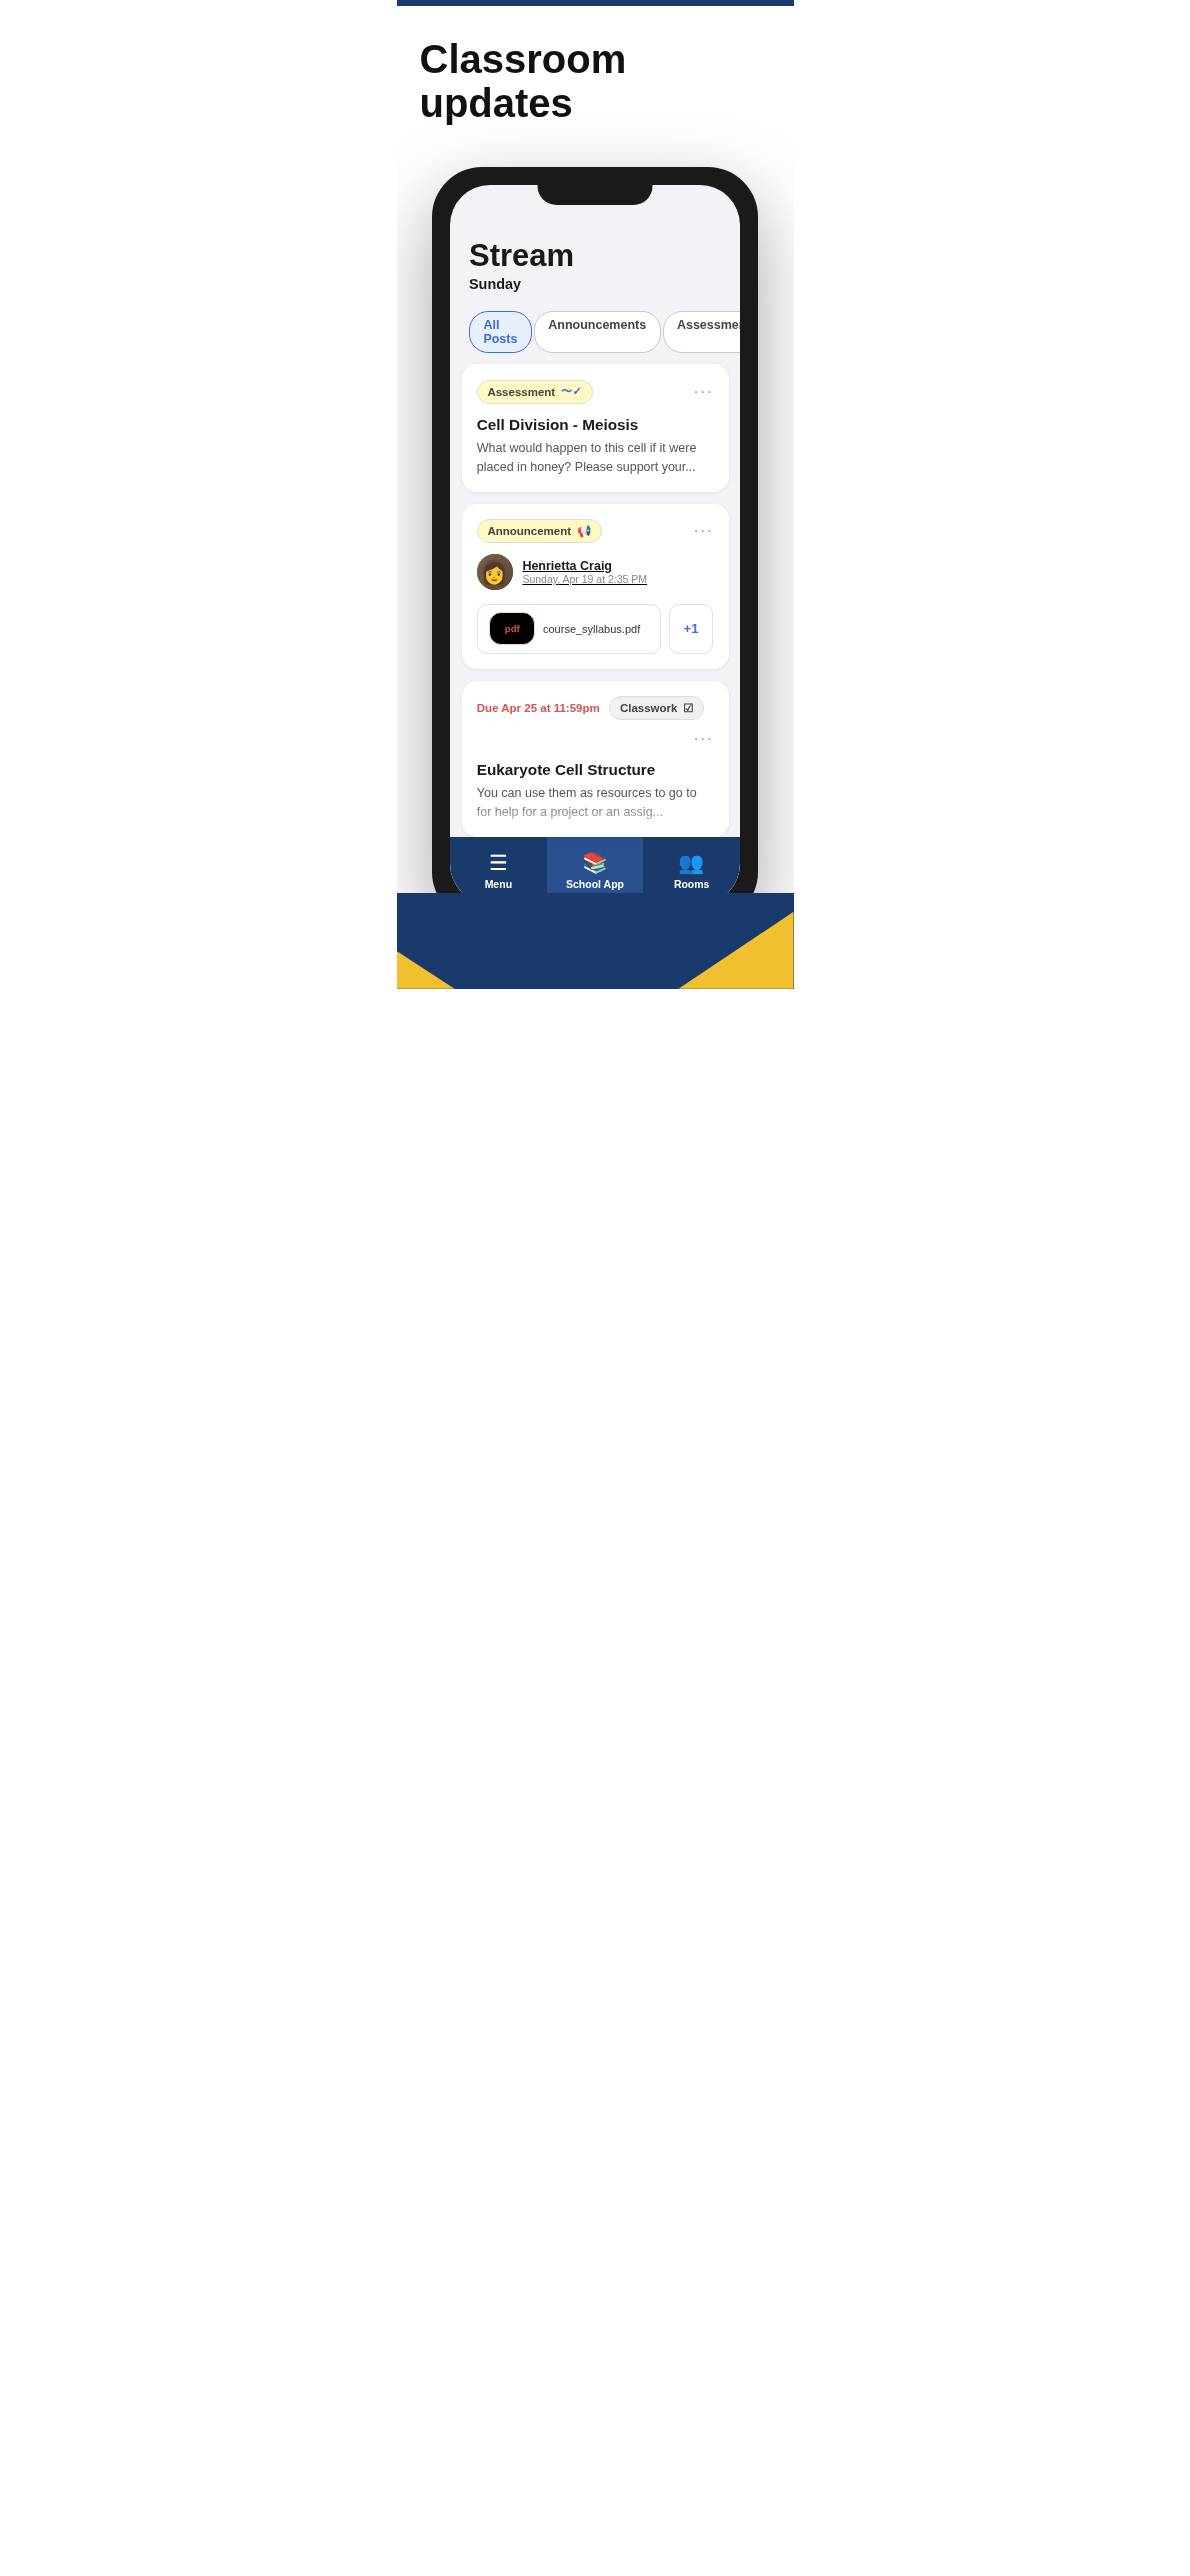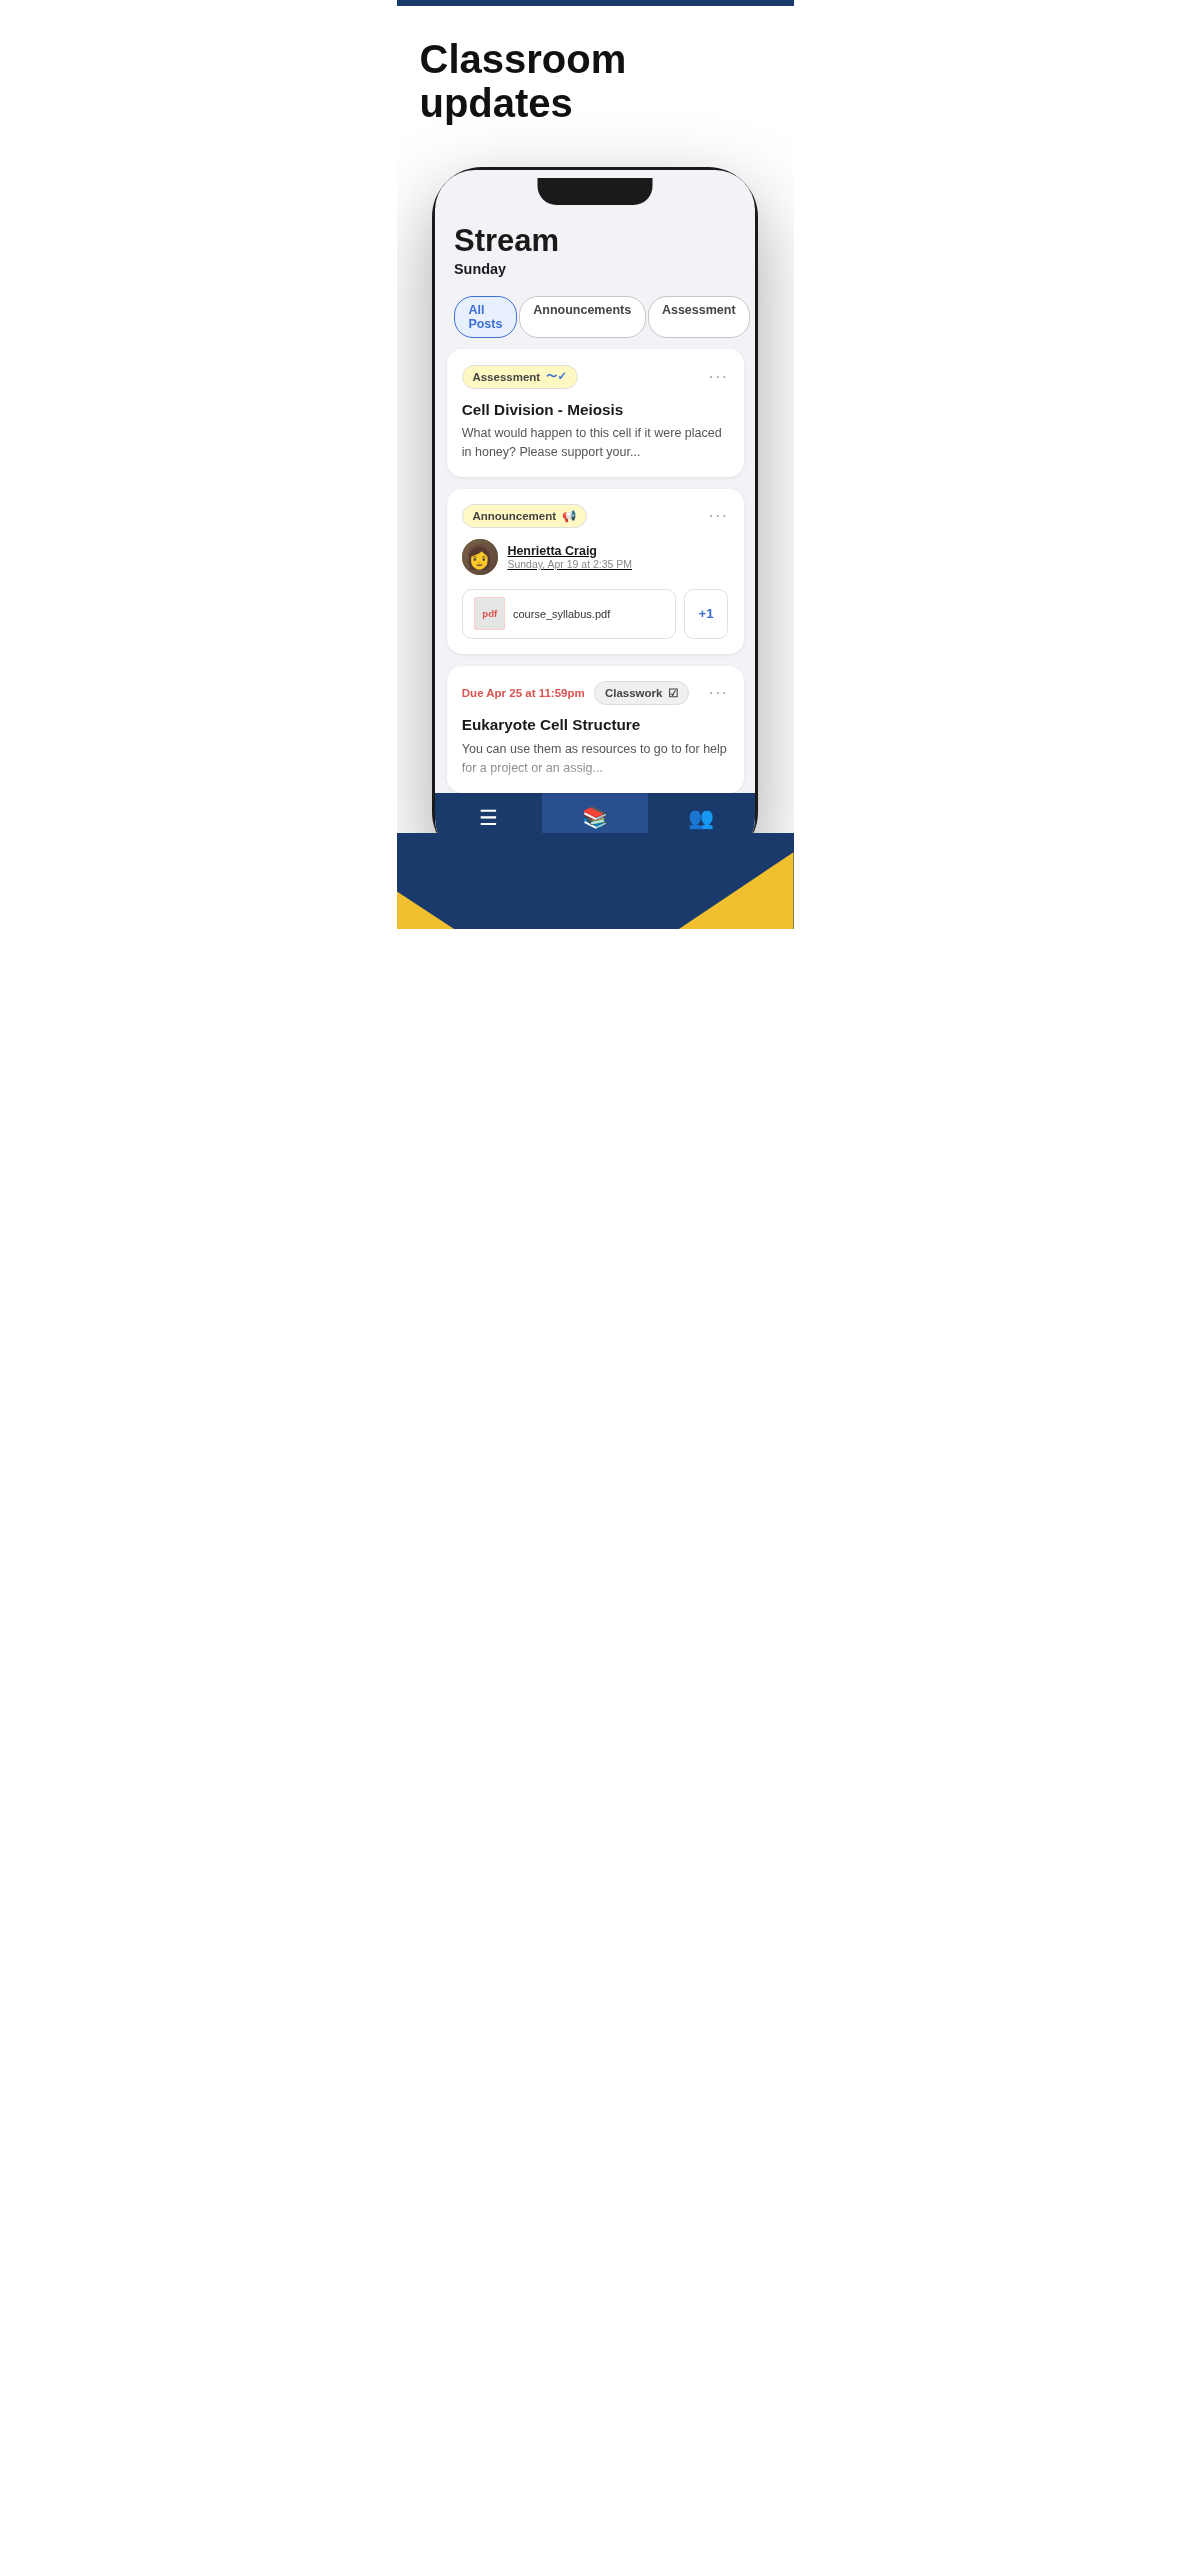--- a/index.html
+++ b/index.html
@@ -34,21 +34,21 @@
       display: flex;
       justify-content: center;
       padding: 19px 23px 0;
       position: relative;
     }
 
     .phone-frame {
       width: 326px;
       background: #1a1a1a;
       border-radius: 50px;
-      padding: 3px;
+      padding: 18px;
       box-shadow: 0 29px 77px rgba(0,0,0,0.35);
       position: relative;
     }
 
     .phone-notch {
       position: absolute;
       top: 11.5px;
       left: 50%;
       transform: translateX(-50%);
       width: 115px;
@@ -230,24 +230,24 @@
       align-items: center;
       gap: 7.7px;
       background: #fff;
       border: 1.4px solid #e0e0e0;
       border-radius: 9.6px;
       padding: 7.7px 11.5px;
       flex: 1;
     }
 
     .pdf-icon {
-      width: 31px;
+      width: 46px;
       height: 33px;
-      background: #e5e5e5;
-      border-radius: 2px;
+      background: #000000;
+      border-radius: 12px;
       display: flex;
       align-items: center;
       justify-content: center;
       font-size: 9.6px;
       font-weight: 700;
       color: #d9534f;
       border: 1px solid #fcc;
       flex-shrink: 0;
     }
 

